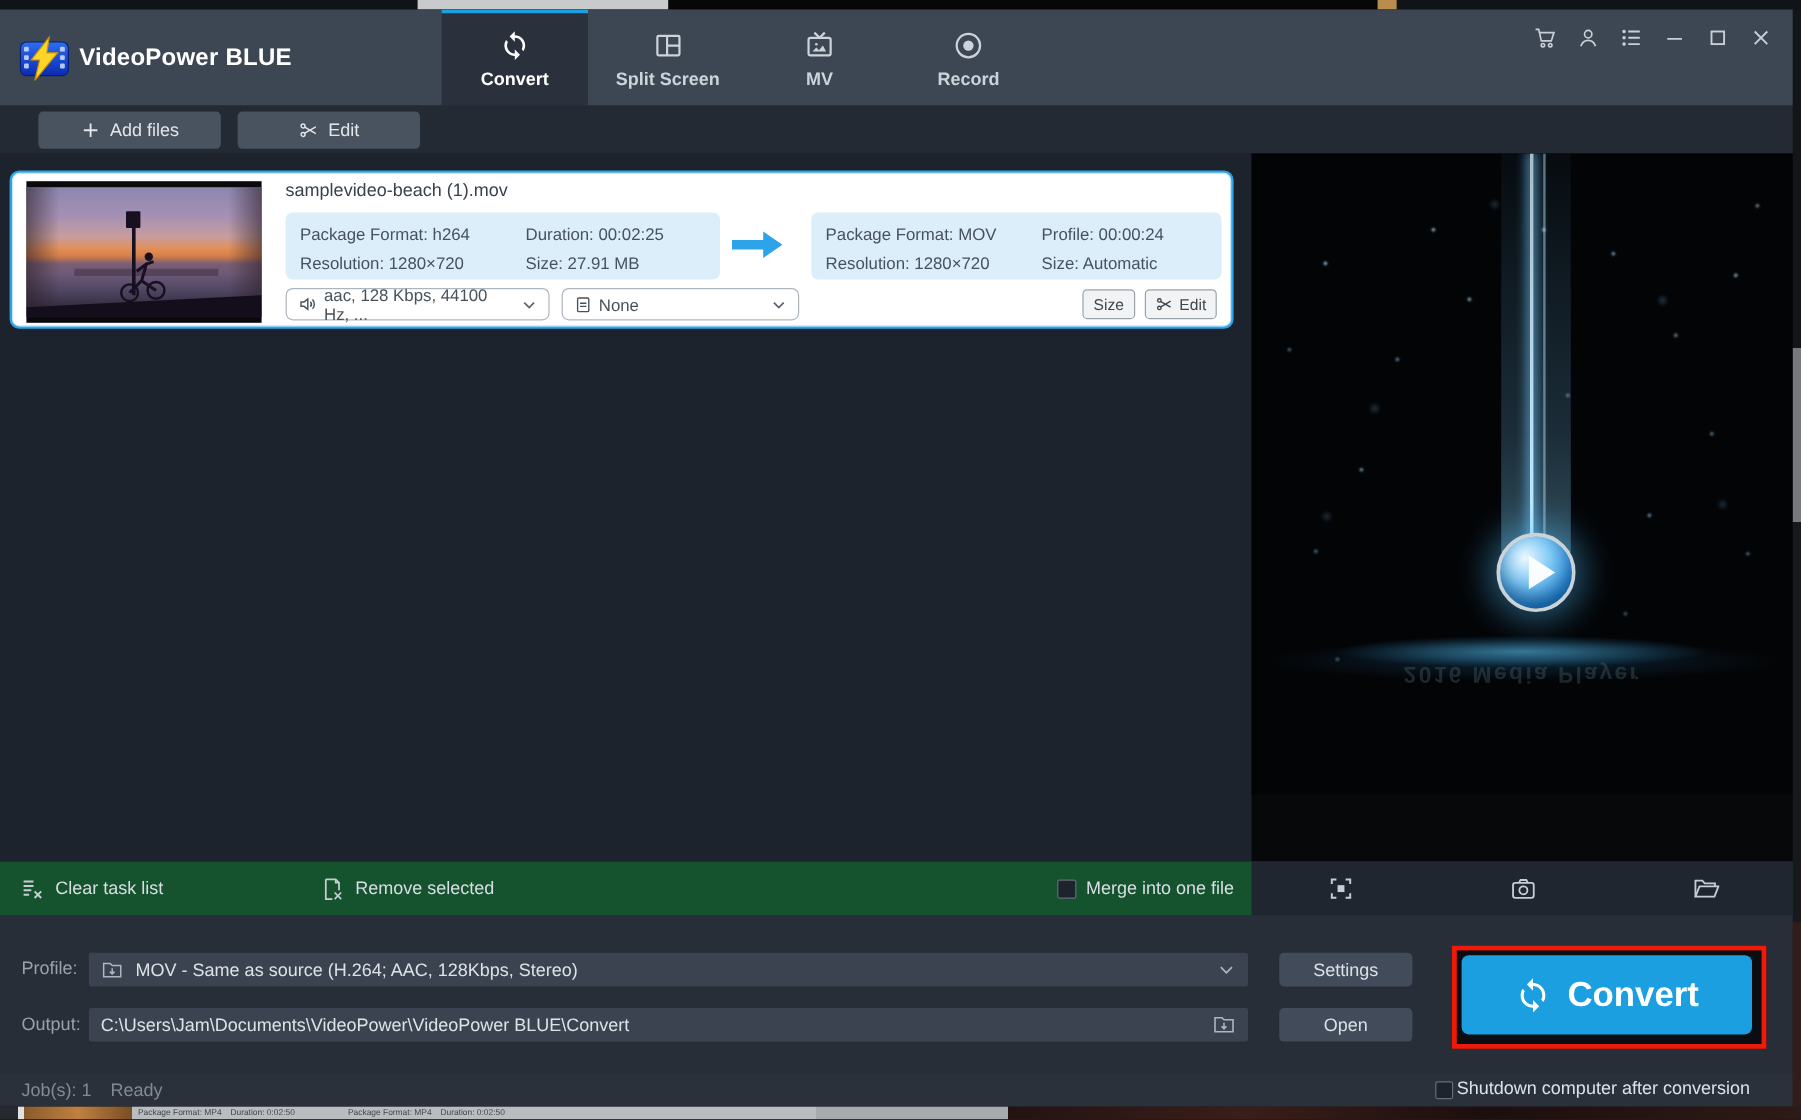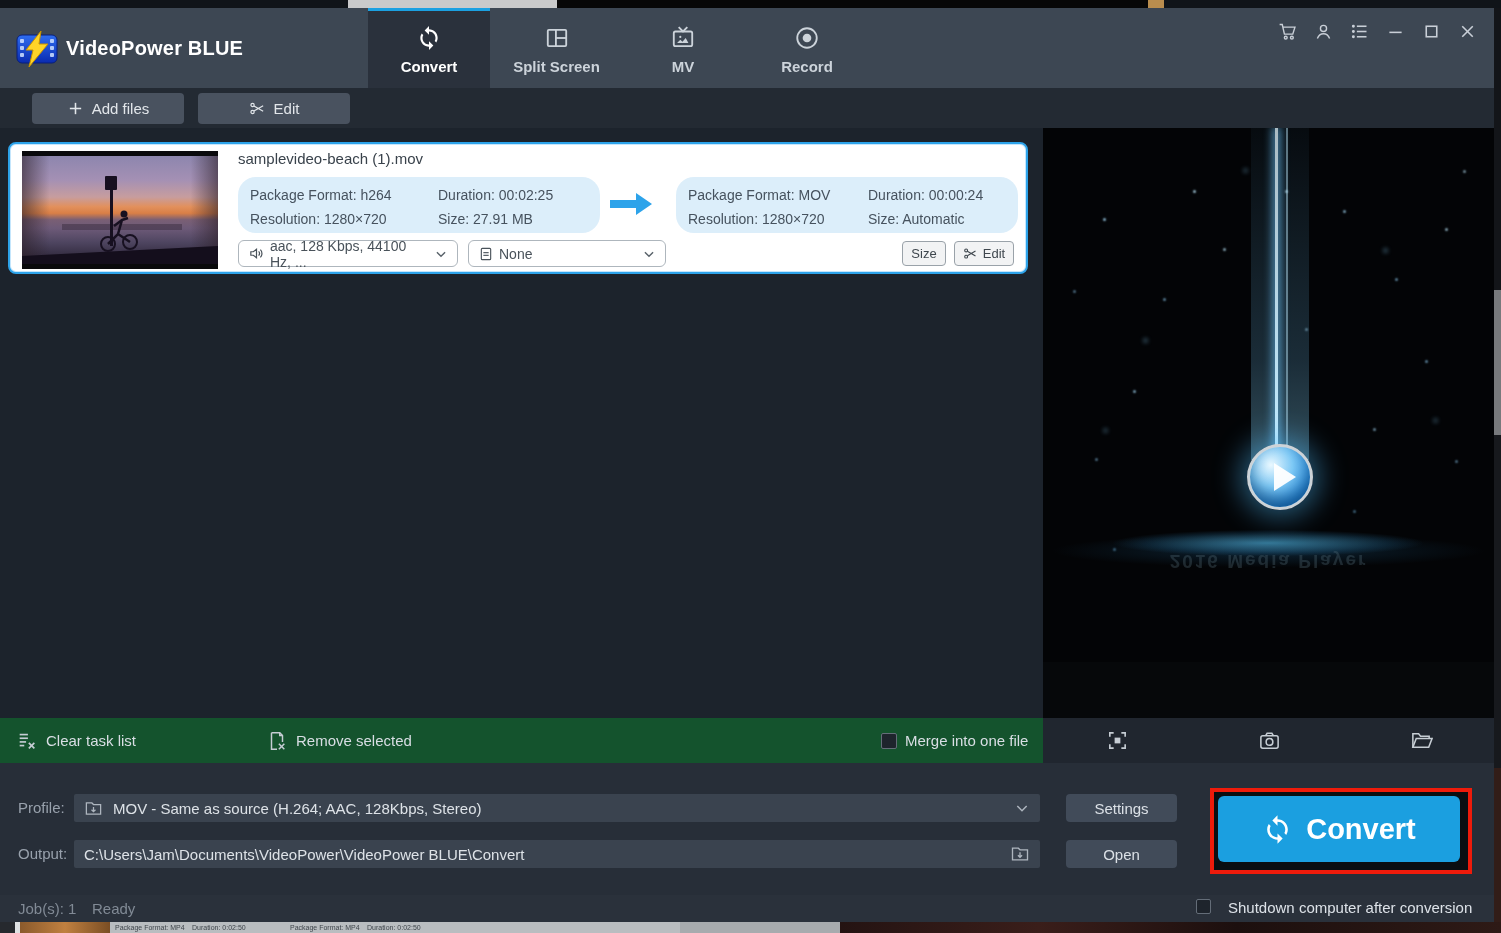--- a/index.html
+++ b/index.html
@@ -37,21 +37,21 @@
   
   .list-area { position:absolute; left:0; top:120px; width:1043px; height:590px; background:#1c232c; }
   .card { position:absolute; left:8px; top:14px; width:1020px; height:132px; background:#ffffff; border:2px solid #2da3ea; border-radius:8px; box-shadow: inset 0 0 0 1px rgba(150,210,250,.55); }
   .thumb { position:absolute; left:12px; top:7px; width:196px; height:118px; background:#0a0a0c; overflow:hidden; }
   .thumb .pic { position:absolute; left:0; top:5px; right:0; bottom:5px;
     background:linear-gradient(to bottom,#8d86ae 0%,#a490b4 22%,#c79d9e 38%,#e2905c 47%,#d97f46 53%,#7a5f74 59%,#6d5a78 67%,#4e4560 80%,#241d2e 100%); }
   .thumb .edge { position:absolute; left:0; top:5px; right:0; bottom:5px;
     background:linear-gradient(to right, rgba(45,32,40,.6), transparent 14%, transparent 86%, rgba(45,32,40,.6)); }
   .thumb svg { position:absolute; left:0; bottom:5px; }
   .filename { position:absolute; left:228px; top:6px; font-size:15px; color:#39424b; }
-  .infobox { position:absolute; top:33px; height:56px; background:#dceefa; border-radius:18px; }
+  .infobox { position:absolute; top:33px; height:56px; background:#dceefa; border-radius:6px; }
   .infobox span { position:absolute; font-size:14px; color:#46525e; white-space:nowrap; }
   .arrow-right { position:absolute; left:598px; top:46px; }
   .mini-select { position:absolute; top:96px; height:27px; background:#fff; border:1px solid #aeb6bd; border-radius:6px; display:flex; align-items:center; padding:0 9px; font-size:14px; color:#49525a; gap:5px; cursor:default; }
   .mini-select .chev { margin-left:auto; }
   .mini-select svg { flex:none; }
   .small-btn { position:absolute; top:97px; height:25px; background:#f2f3f4; border:1px solid #9aa2a9; border-radius:4px; display:flex; align-items:center; justify-content:center; gap:5px; font-size:13px; color:#3f474e; cursor:default; }
 
   
   .preview { position:absolute; left:1043px; top:120px; width:451px; height:590px; background:#06080a; }
   .video { position:absolute; left:0; top:0; right:0; height:534px; background:#030406; overflow:hidden; }
@@ -103,21 +103,21 @@
   .dd-field .chev { margin-left:auto; }
   .panel-btn { position:absolute; left:1066px; width:111px; height:28px; background:#414b59; border-radius:4px; color:#dbe0e6; font-size:15px; display:flex; align-items:center; justify-content:center; cursor:default; }
   .convert-outline { position:absolute; left:1210px; top:25px; width:262px; height:86px; border:4px solid #ee1b0b; background:#0a0e12; }
   .convert-btn { position:absolute; left:4px; top:4px; width:242px; height:66px; background:#1b9fe0; border-radius:6px; display:flex; align-items:center; justify-content:center; gap:13px; color:#ffffff; font-size:29px; font-weight:bold; box-shadow:4px 5px 0 #0a0e12; cursor:default; }
   .convert-btn svg { width:31px; height:31px; }
 
   
   .sbar { position:absolute; left:0; top:887px; width:100%; height:27px; background:#2a313b; }
   .sbar .jobs { position:absolute; left:18px; top:5px; font-size:15px; color:#818a95; }
   .sbar .ready { position:absolute; left:92px; top:5px; font-size:15px; color:#818a95; }
-  .shutdown { position:absolute; left:1196px; top:4px; display:flex; align-items:flex-start; gap:17px; color:#dde2e8; font-size:15px; cursor:default; }
+  .shutdown { position:absolute; left:1196px; top:4px; display:flex; align-items:flex-end; gap:3px; color:#dde2e8; font-size:15px; cursor:default; }
   .shutdown .checkbox { width:15px; height:15px; }
 </style>
 </head>
 <body>
 
 <div class="bg-top">
   <div class="seg" style="left:0;width:348px;background:#101419"></div>
   <div class="seg" style="left:348px;width:209px;background:#c9cacb"></div>
   <div class="seg" style="left:557px;width:591px;background:#070707"></div>
   <div class="seg" style="left:1148px;width:16px;background:#b98d4e"></div>
@@ -268,21 +268,21 @@
       </div>
 
       <div class="arrow-right">
         <svg width="46" height="28" viewBox="0 0 46 28">
             <path d="M2 10h26V3l16 11-16 11v-7H2z" fill="#2da3ea"></path>
           </svg>
       </div>
 
       <div class="infobox" style="left:666px;width:342px">
         <span style="left:12px;top:10px">Package Format: MOV</span>
-        <span style="left:192px;top:10px">Duration: 00:00:24</span>
+        <span style="left:192px;top:10px">Profile: 00:00:24</span>
         <span style="left:12px;top:34px">Resolution: 1280×720</span>
         <span style="left:192px;top:34px">Size: Automatic</span>
       </div>
 
       <div class="mini-select" style="left:228px;width:220px">
         <svg width="17" height="17" viewBox="0 0 24 24" fill="none" stroke="#49525a" stroke-width="1.7">
             <path d="M4 9.5v5h3.5L12 18V6L7.5 9.5H4z"></path>
             <path d="M15 9a4.5 4.5 0 0 1 0 6M17.5 6.5a8 8 0 0 1 0 11"></path>
           </svg>
         <span>aac, 128 Kbps, 44100 Hz, ...</span>

